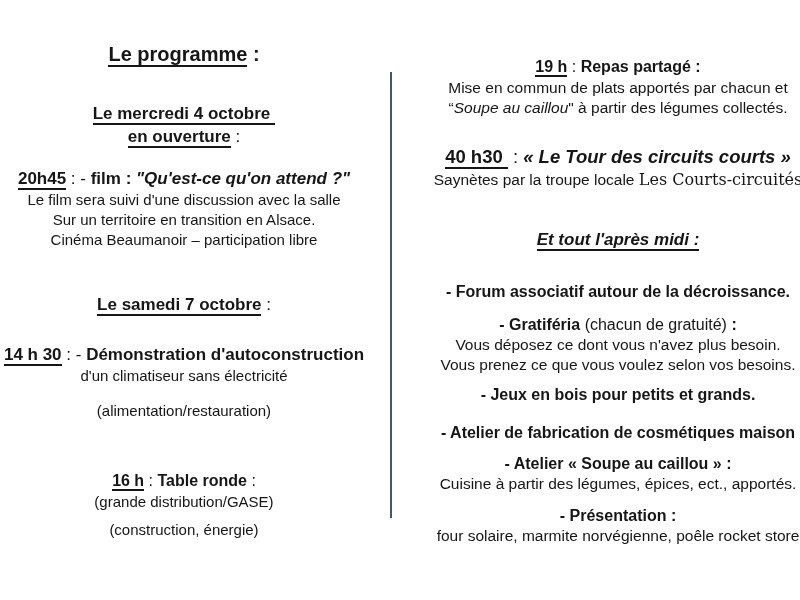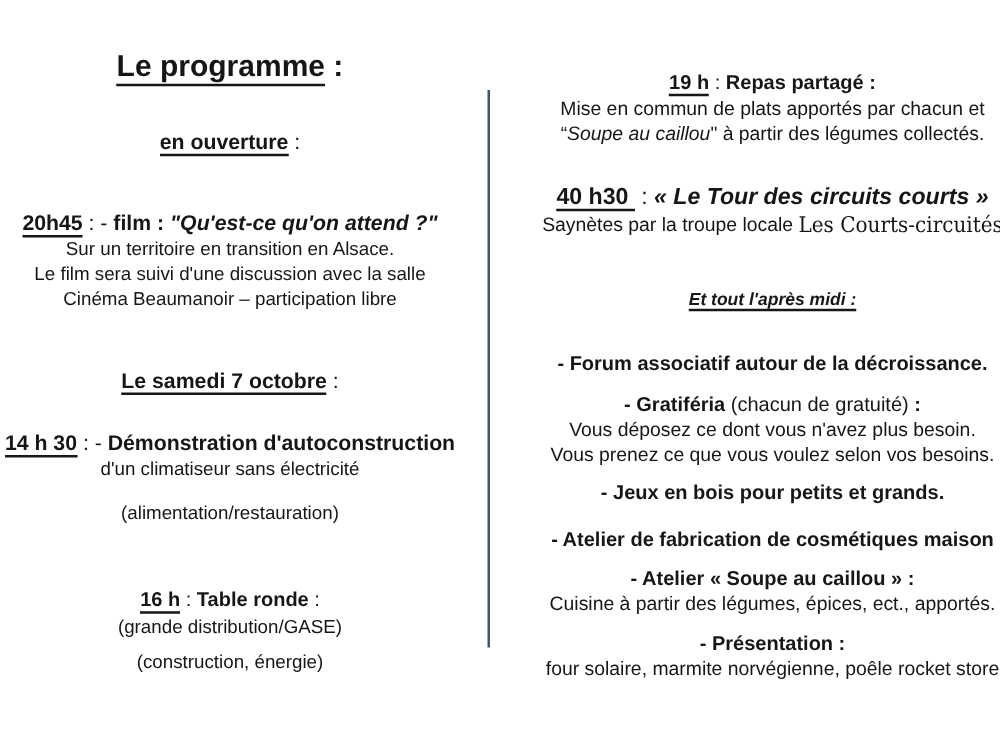--- a/index.html
+++ b/index.html
@@ -10,48 +10,49 @@
     font-size:15px;
   }
   .col{position:absolute;top:0;height:600px;}
   #colL{left:0;width:368px;}
   #colR{left:422px;width:392px;}
   .blk{position:absolute;left:0;width:100%;text-align:center;line-height:20px;}
   .b{font-weight:bold;}
   .i{font-style:italic;margin-top:45px;}
   .u{border-bottom:2px solid #161616;}
   .u-pad{padding-right:5px;}
-  .t1{font-size:24px;line-height:24px;}
+  .t1{font-size:20px;line-height:24px;}
   .h17{font-size:17px;line-height:23px;}
   .h16{font-size:16px;line-height:22px;}
   .lh23{line-height:23px;}
   .tour-title{font-size:18.5px;line-height:25px;}
   .body-r{font-size:15.5px;}
   .troupe{font-family:"DejaVu Serif",serif;font-size:16px;font-weight:normal;display:inline-block;transform:scaleY(1.08);}
   #divider{position:absolute;left:390px;top:72px;width:2px;height:446px;background:#3d5a6b;}
 </style>
 </head>
 <body>
 
 <div id="divider" style="background:#3d5a6b"></div>
 
 <div class="col" id="colL">
 
   <div class="blk" style="top:42px">
     <span class="b t1 u">Le programme</span><span class="b t1"> :</span>
   </div>
 
   <div class="blk lh23" style="top:102px">
+    <div><span class="b h17 u u-pad">Le mercredi 4 octobre</span></div>
     <div><span class="b h17 u">en ouverture</span><span class="h17"> :</span></div>
   </div>
 
   <div class="blk" style="top:167px">
     <div class="h17"><span class="b u">20h45</span><span> : - </span><span class="b">film : </span><span class="b i">"Qu'est-ce qu'on attend ?"</span></div>
+    <div>Le film sera suivi d'une discussion avec la salle</div>
     <div>Sur un territoire en transition en Alsace.</div>
-    <div>Le film sera suivi d'une discussion avec la salle</div>
     <div>Cinéma Beaumanoir – participation libre</div>
   </div>
 
   <div class="blk" style="top:293px">
     <span class="b h17 u">Le samedi 7 octobre</span><span class="h17"> :</span>
   </div>
 
   <div class="blk" style="top:343px">
     <div class="h17"><span class="b u">14 h 30</span><span> : - </span><span class="b">Démonstration d'autoconstruction</span></div>
     <div>d'un climatiseur sans électricité</div>
@@ -79,21 +80,21 @@
     <div>Mise en commun de plats apportés par chacun et</div>
     <div><span>“</span><span class="i">Soupe au caillou</span><span>" à partir des légumes collectés.</span></div>
   </div>
 
   <div class="blk" style="top:144px">
     <div class="tour-title"><span class="b u u-pad">40 h30</span><span> : </span><span class="b i">« Le Tour des circuits courts »</span></div>
     <div class="body-r" style="line-height:21px"><span>Saynètes par la troupe locale </span><span class="troupe">Les Courts-circuités</span></div>
   </div>
 
   <div class="blk" style="top:228px">
-    <span class="b i u" style="font-size:14px;line-height:23px">Et tout l'après midi :</span>
+    <span class="b i u" style="font-size:17px;line-height:23px">Et tout l'après midi :</span>
   </div>
 
   <div class="blk h16" style="top:281px">
     <span class="b">- Forum associatif autour de la décroissance.</span>
   </div>
 
   <div class="blk body-r" style="top:314px">
     <div style="line-height:21px;font-size:16px"><span class="b">- Gratiféria </span><span>(chacun de gratuité)</span><span class="b"> :</span></div>
     <div>Vous déposez ce dont vous n'avez plus besoin.</div>
     <div>Vous prenez ce que vous voulez selon vos besoins.</div>

